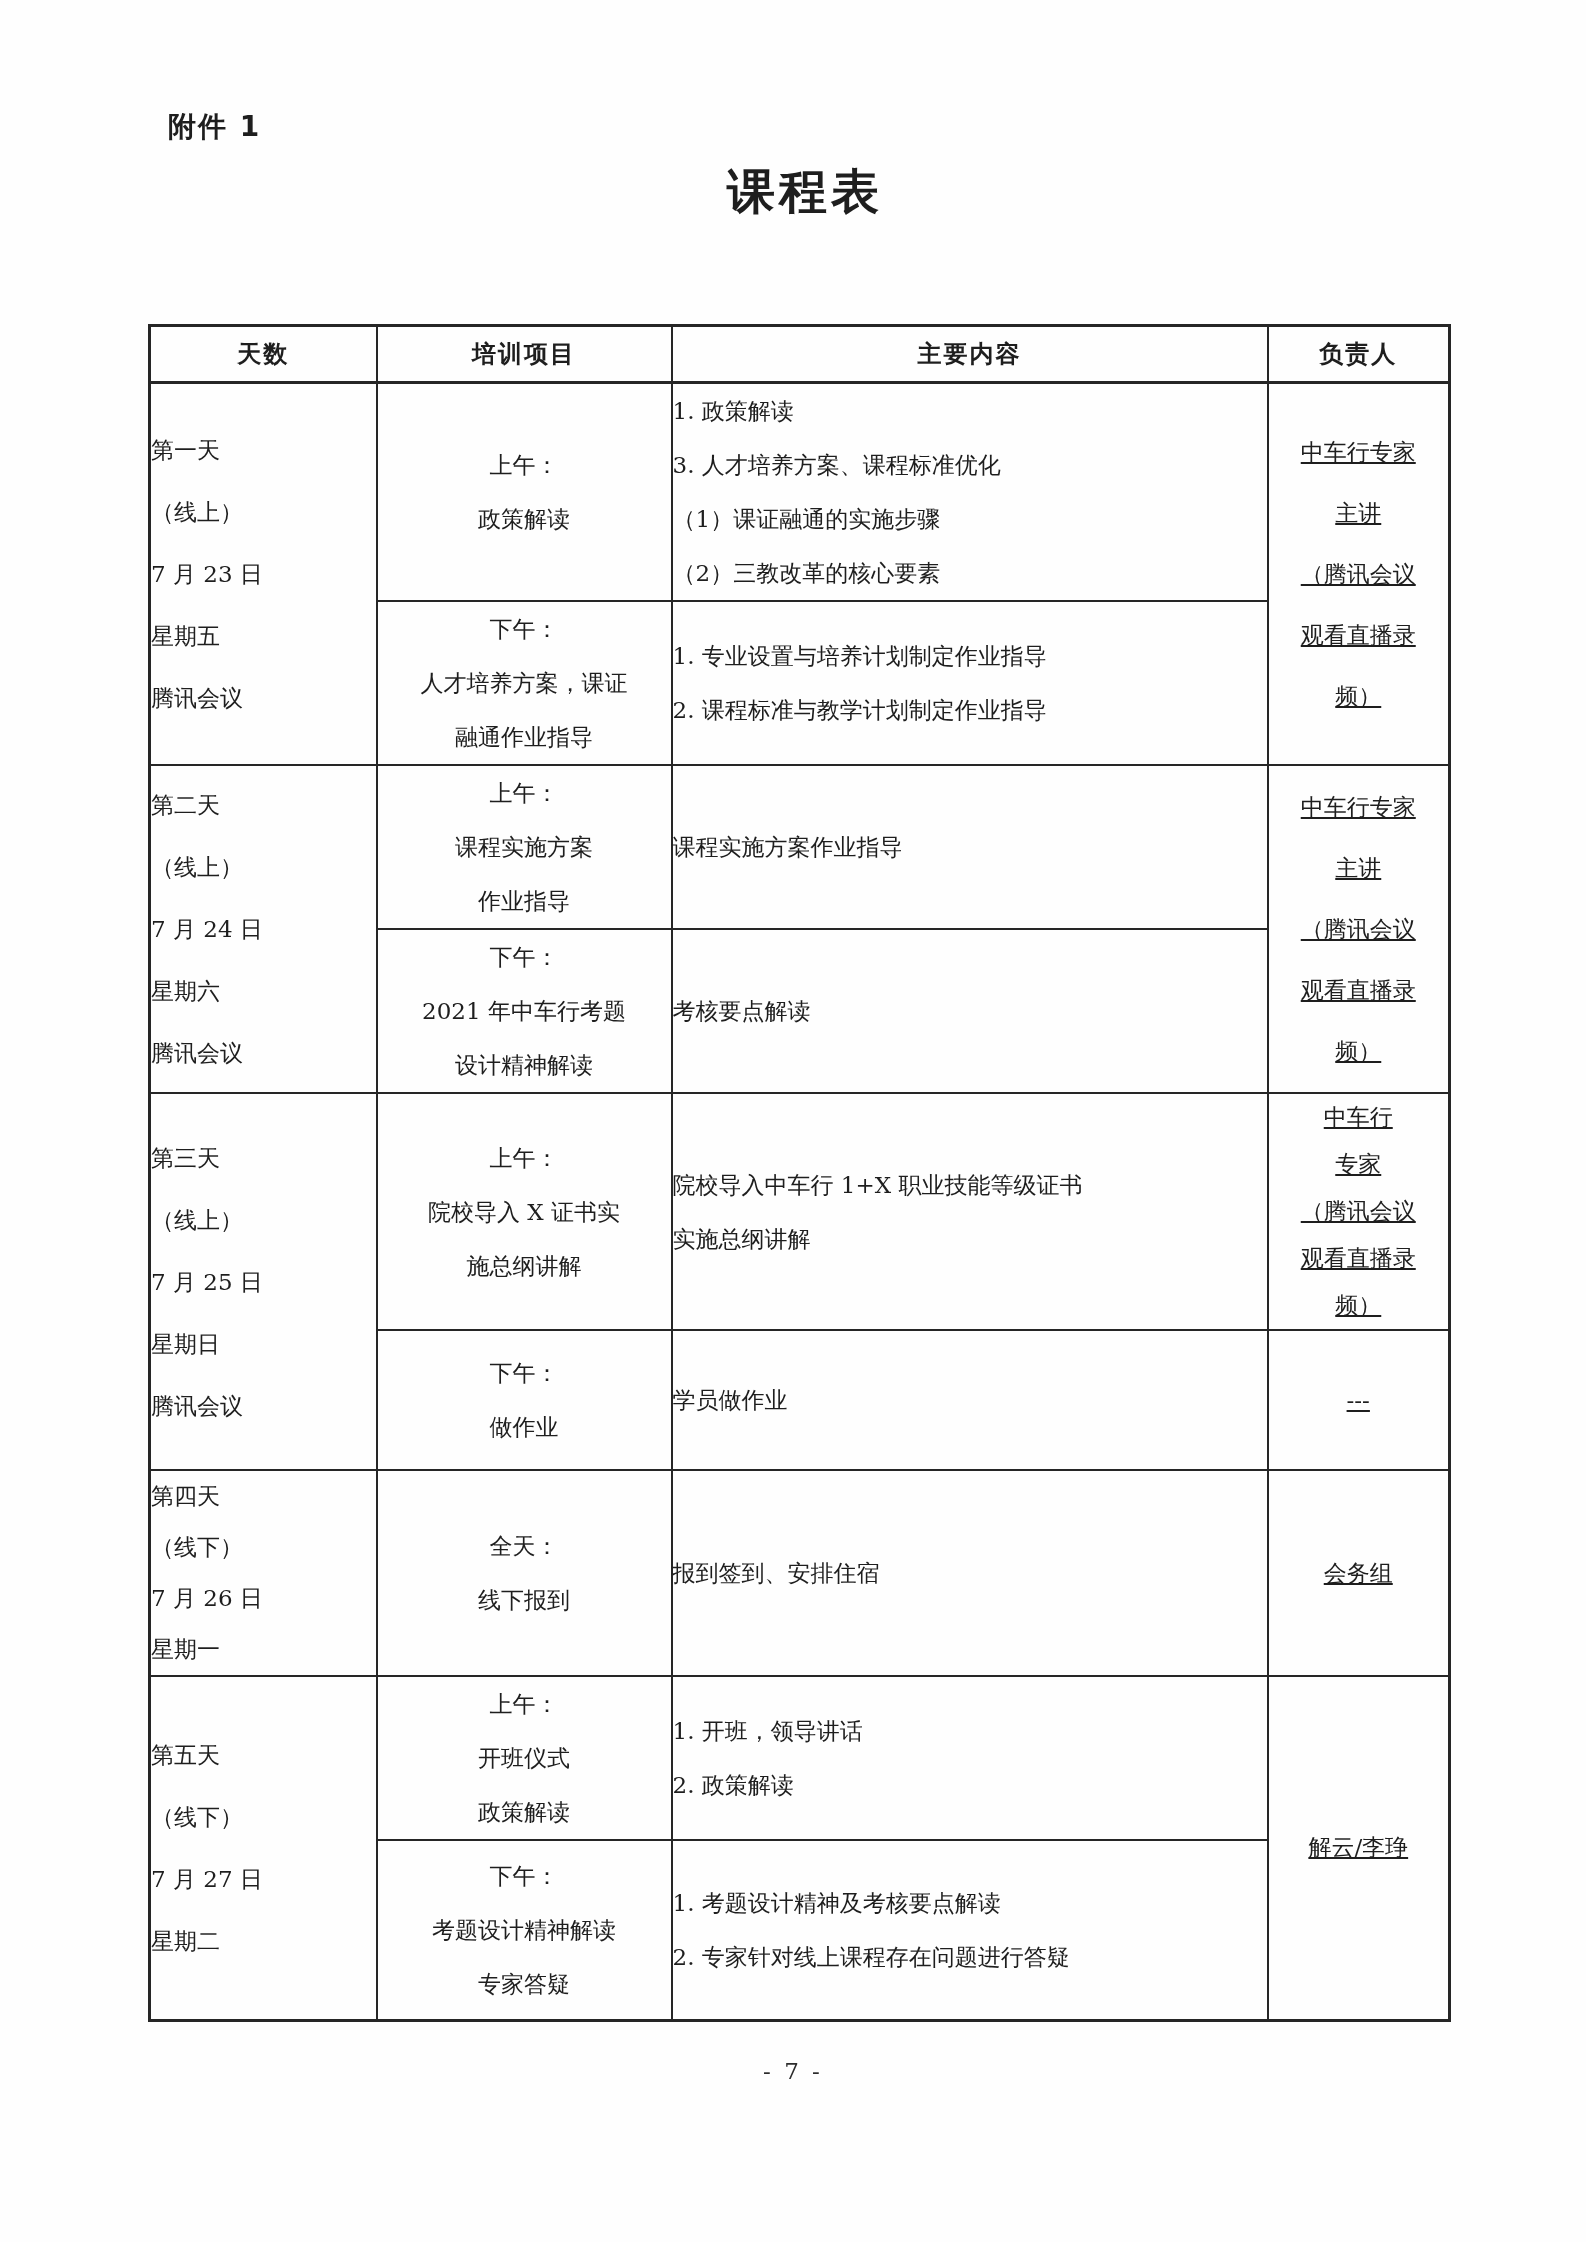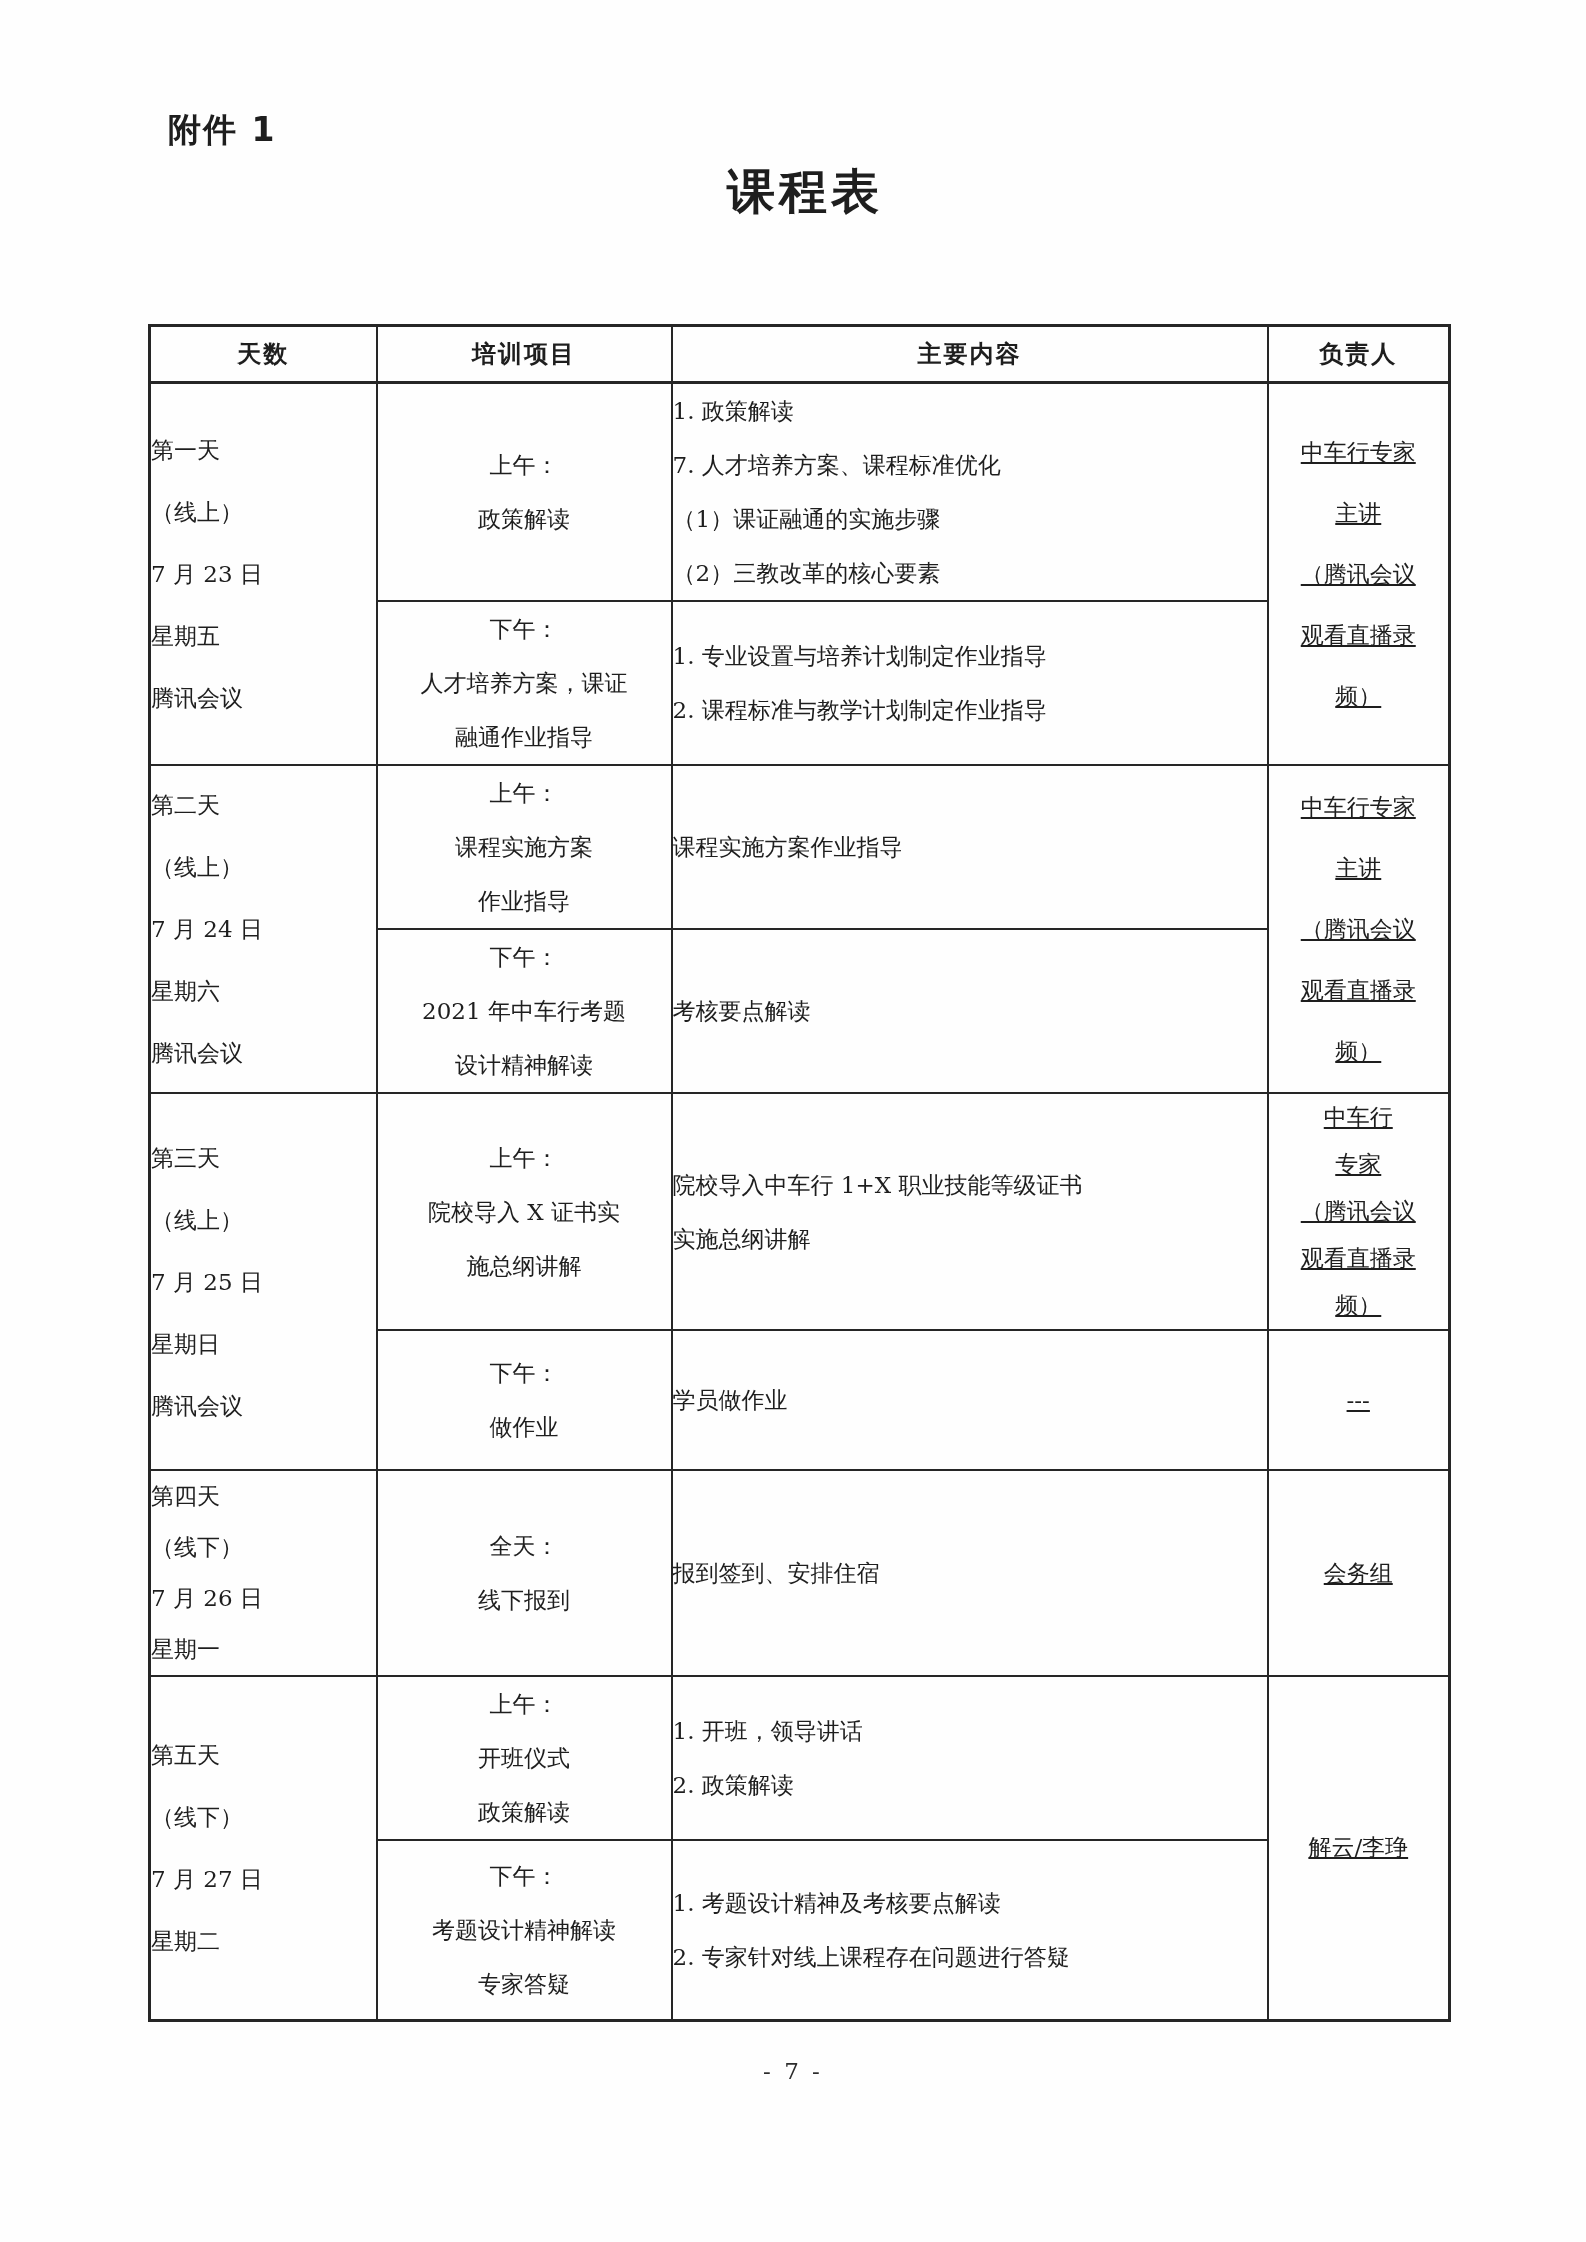--- a/index.html
+++ b/index.html
@@ -11,21 +11,21 @@
     font-family: "DejaVu Serif", "Liberation Serif", serif;
     color: #1e1e1e;
     overflow: hidden;
   }
   .attachment-label {
     position: absolute;
     left: 168px;
     top: 108px;
     font-family: "DejaVu Sans", "Liberation Sans", sans-serif;
     font-weight: bold;
-    font-size: 33px;
+    font-size: 28px;
     letter-spacing: 2px;
   }
   .doc-title {
     position: absolute;
     left: 12px;
     top: 160px;
     width: 100%;
     text-align: center;
     font-size: 48px;
     font-weight: bold;
@@ -106,21 +106,21 @@
             <div class="ln">7 月 23 日</div>
             <div class="ln">星期五</div>
             <div class="ln">腾讯会议</div>
           </td>
         <td class="item-cell">
             <div class="ln">上午：</div>
             <div class="ln">政策解读</div>
           </td>
         <td class="content-cell">
             <div class="ln">1. 政策解读</div>
-            <div class="ln">7. 人才培养方案、课程标准优化</div>
+            <div class="ln">3. 人才培养方案、课程标准优化</div>
             <div class="ln">（1）课证融通的实施步骤</div>
             <div class="ln">（2）三教改革的核心要素</div>
           </td>
         <td class="person-cell" rowspan="2">
             <div class="ln">中车行专家</div>
             <div class="ln">主讲</div>
             <div class="ln">（腾讯会议</div>
             <div class="ln">观看直播录</div>
             <div class="ln">频）</div>
           </td>

